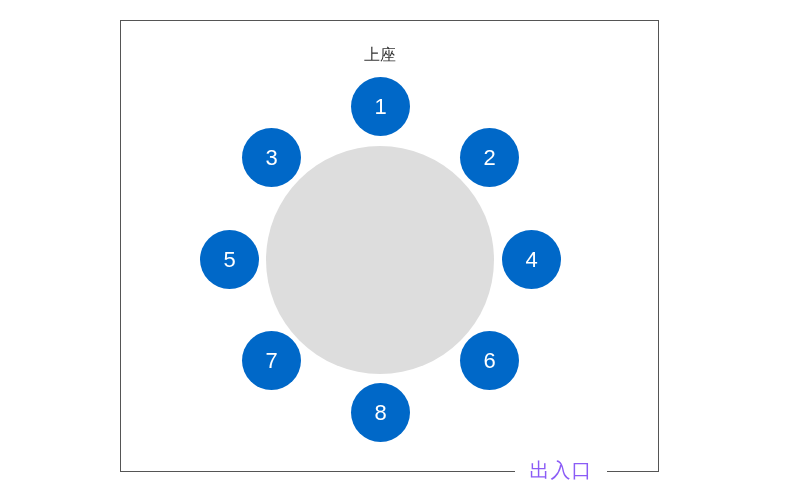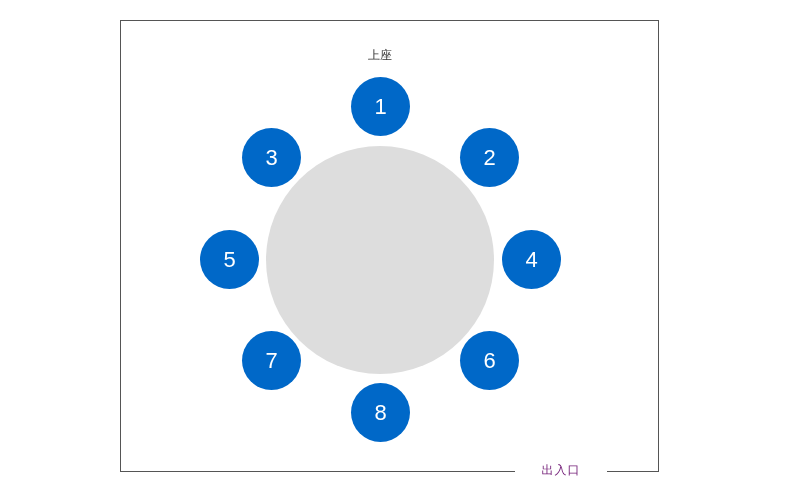--- a/index.html
+++ b/index.html
@@ -34,33 +34,33 @@
       background: #ffffff;
     }
     .exit-label {
       position: absolute;
       left: 515px;
       top: 459px;
       width: 92px;
       height: 22px;
       line-height: 22px;
       text-align: center;
-      font-size: 12px;
-      color: #701a75;
+      font-size: 20px;
+      color: #8b5cf6;
       letter-spacing: 1px;
     }
     .head-label {
       position: absolute;
       left: 340px;
       top: 44px;
       width: 80px;
       height: 22px;
       line-height: 22px;
       text-align: center;
-      font-size: 12px;
+      font-size: 16px;
       color: #333333;
     }
     .table {
       position: absolute;
       left: 266px;
       top: 146px;
       width: 228px;
       height: 228px;
       border-radius: 50%;
       background: #dddddd;

